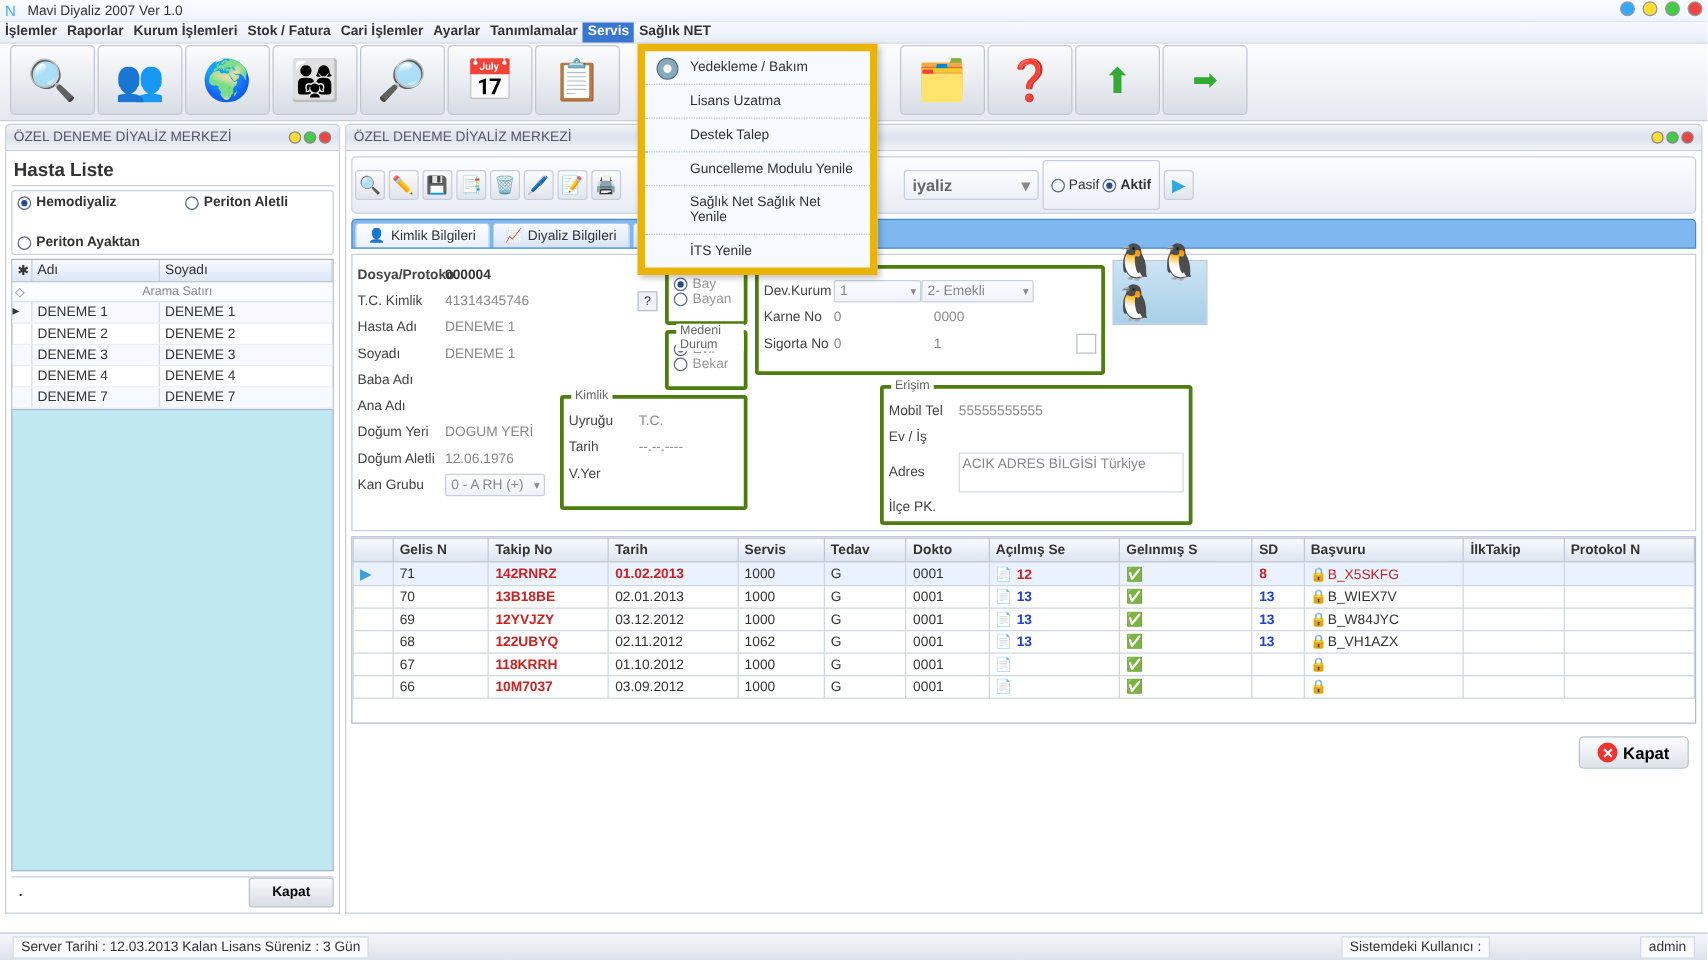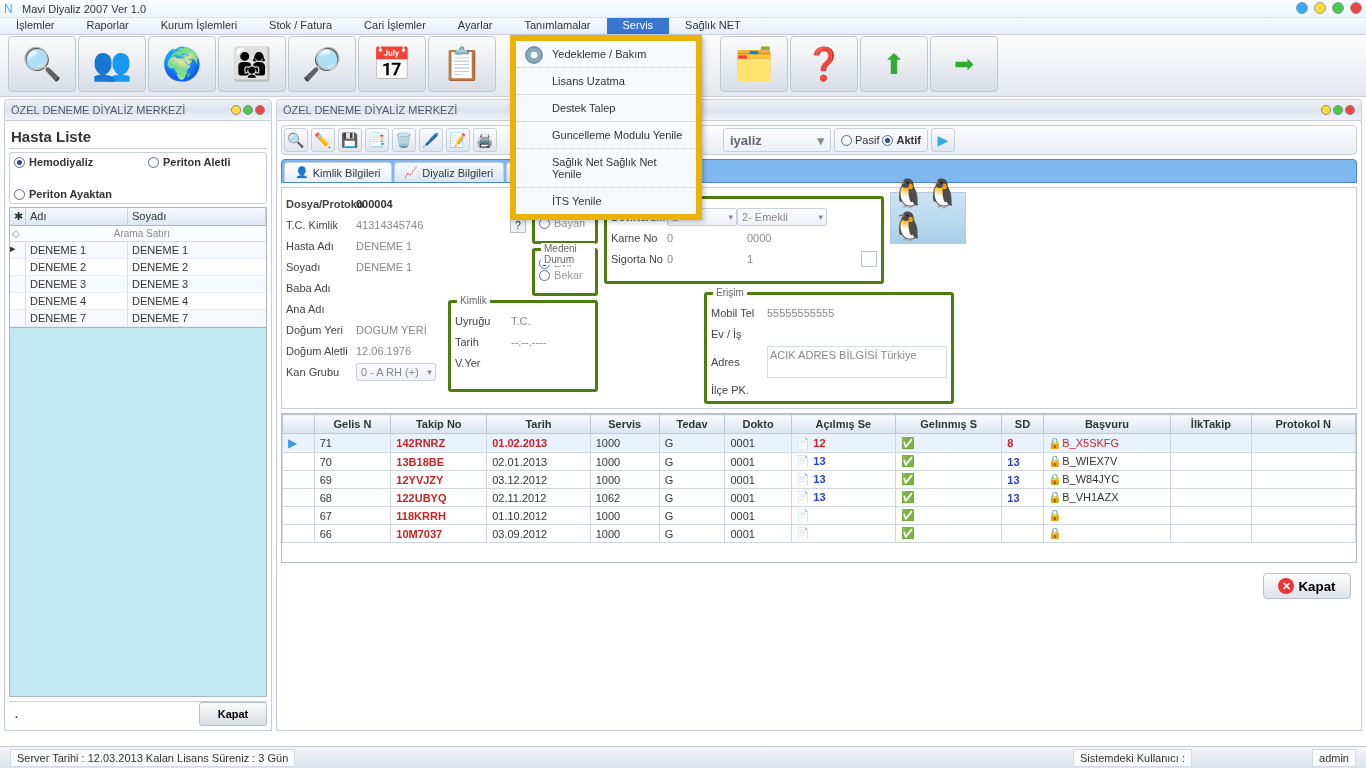--- a/index.html
+++ b/index.html
@@ -3,21 +3,21 @@
 <meta charset="utf-8">
 <style>
 * { box-sizing: border-box; margin: 0; padding: 0; }
 body { font-family: Tahoma, Arial, sans-serif; font-size: 11px; color: #333; background: #fff; width: 1366px; height: 768px; overflow: hidden; position: relative; }
 .titlebar { height: 18px; background: linear-gradient(#fafcff,#eef4ff); display: flex; align-items: center; padding: 0 4px; border-bottom: 1px solid #dde; }
 .titlebar-logo { width: 14px; height: 14px; margin-right: 4px; color: #4af; font-size: 12px; }
 .titlebar-text { flex: 1; font-size: 11px; color: #333; }
 .titlebar-dots span { display: inline-block; width: 12px; height: 12px; border-radius: 50%; margin-left: 3px; border: 1px solid #999; }
 .dot-b { background: #3af; } .dot-y { background: #fd3; } .dot-g { background: #4c4; } .dot-r { background: #e44; }
 .menubar { height: 17px; background: linear-gradient(#f7f9ff,#e8eef8); display: flex; border-bottom: 1px solid #ccd; font-size: 11px; }
-.menubar-item { padding: 1px 16px; cursor: default; }
+.menubar-item { padding: 1px 4px; cursor: default; font-weight: bold; }
 .menubar-item.active { background: #3a76d0; color: #fff; }
 .dropdown { position: absolute; left: 510px; top: 35px; width: 192px; background: #f6f9fd; border: 6px solid #eab308; box-shadow: 2px 2px 5px rgba(0,0,0,.25); z-index: 100; }
 .dropdown-item { padding: 7px 10px 7px 36px; border-bottom: 1px dotted #b8c8dc; position: relative; font-size: 11px; }
 .dropdown-item:last-child { border-bottom: none; }
 .dropdown-icon { position: absolute; left: 8px; top: 4px; width: 20px; height: 20px; }
 .toolbar { height: 62px; background: linear-gradient(#fdfdfd,#e5e9f0); display: flex; padding: 1px 8px; gap: 2px; border-bottom: 1px solid #ccd; }
 .toolbar-btn { width: 68px; height: 56px; background: linear-gradient(#fcfcfc,#d8dde6); border: 1px solid #c0c6d0; border-radius: 4px; display: flex; align-items: center; justify-content: center; font-size: 32px; }
 .content { display: flex; height: 636px; gap: 4px; padding: 2px 4px; }
 .left-panel { width: 268px; display: flex; flex-direction: column; }
 .right-panel { flex: 1; display: flex; flex-direction: column; }
@@ -42,37 +42,37 @@
 .patient-row .ph-soy { padding: 2px 4px; }
 .left-fill { flex: 1; background: #bfe8f0; margin-top: 0; border: 1px solid #aab6c8; border-top: none; }
 .left-bottom { display: flex; border-top: 1px solid #c6cedc; margin-top: 4px; }
 .left-bottom-dot { width: 190px; padding: 6px; font-weight: bold; }
 .btn-std { flex: 1; height: 24px; background: linear-gradient(#fafbfc,#d8dce4); border: 1px solid #b8c0cc; border-radius: 3px; font-weight: bold; font-size: 11px; }
 .right-body { flex: 1; border: 1px solid #c6cedc; border-top: none; background: #fff; padding: 4px; display: flex; flex-direction: column; gap: 4px; }
 .action-row { display: flex; align-items: center; gap: 3px; padding: 2px; background: linear-gradient(#fdfdff,#e8ecf4); border: 1px solid #c6cedc; border-radius: 4px; }
 .action-btn { width: 24px; height: 24px; background: linear-gradient(#fcfcfe,#e0e4ec); border: 1px solid #c6cedc; border-radius: 3px; display: flex; align-items: center; justify-content: center; font-size: 14px; }
 .action-combo { border: 1px solid #c6cedc; height: 24px; padding: 0 20px 0 6px; background: linear-gradient(#fdfdff,#ecf0f8); font-weight: bold; font-size: 13px; color: #666; position: relative; border-radius: 3px; display: flex; align-items: center; }
 .action-combo::after { content: '▾'; position: absolute; right: 6px; color: #888; }
-.pasif-aktif { border: 1px solid #c6cedc; height: 24px; padding: 0 6px; background: linear-gradient(#fdfdff,#ecf0f8); display: flex; align-items: center; gap: 3px; font-size: 11px; border-radius: 3px; }
+.pasif-aktif { border: 1px solid #c6cedc; height: 40px; padding: 0 6px; background: linear-gradient(#fdfdff,#ecf0f8); display: flex; align-items: center; gap: 3px; font-size: 11px; border-radius: 3px; }
 .tabs-row { display: flex; background: #7fb8f0; border: 1px solid #4a88c8; border-radius: 4px 4px 0 0; padding: 2px 2px 0 2px; gap: 2px; }
 .tab { background: linear-gradient(#f8fbff,#d8e4f4); border: 1px solid #c0d0e8; border-bottom: none; border-radius: 4px 4px 0 0; padding: 3px 10px; font-size: 11px; display: flex; align-items: center; gap: 4px; }
 .tab.active { background: linear-gradient(#fff,#e8f0ff); }
 .tab-plus { font-weight: bold; color: #e44; }
 .detail-area { border: 1px solid #c6cedc; padding: 4px; display: flex; gap: 6px; font-size: 11px; }
 .fieldset { border: 3px solid #4d7c0f; border-radius: 3px; padding: 6px 4px 4px; position: relative; margin-top: 4px; }
 .fieldset-legend { position: absolute; top: -8px; left: 6px; background: #fff; padding: 0 3px; font-size: 10px; color: #666; }
 .field-row { display: flex; align-items: center; margin: 3px 0; min-height: 18px; }
 .field-label { width: 70px; color: #444; }
 .field-label-sm { width: 56px; color: #444; }
 .field-value { color: #888; flex: 1; }
 .q-btn { width: 16px; height: 16px; border: 1px solid #b8c0cc; background: #eef2f8; font-size: 10px; display: inline-flex; align-items: center; justify-content: center; }
 .avatar { width: 76px; height: 52px; background: linear-gradient(#cde4f4,#a8d0e8); border: 1px solid #b8c8d8; display: flex; align-items: flex-end; justify-content: center; font-size: 28px; }
 .grid-wrap { border: 1px solid #b0bccc; overflow: auto; }
 .grid { border-collapse: collapse; font-size: 11px; width: 100%; }
-.grid th { background: linear-gradient(#f8fbff,#dce4f0); border: 1px solid #c0c8d4; padding: 3px 5px; text-align: center; font-weight: bold; white-space: nowrap; }
+.grid th { background: linear-gradient(#f8fbff,#dce4f0); border: 1px solid #c0c8d4; padding: 3px 5px; text-align: left; font-weight: bold; white-space: nowrap; }
 .grid td { border: 1px solid #d0d6e0; padding: 2px 5px; white-space: nowrap; }
 .grid tr.sel td { background: #eaf2ff; }
 .red-b { color: #c22; font-weight: bold; }
 .blue-b { color: #24c; font-weight: bold; }
 .row-arrow { color: #3a9de0; font-size: 12px; }
 .close-row { display: flex; justify-content: flex-end; padding: 6px; }
 .btn-kapat { width: 88px; height: 26px; background: linear-gradient(#fdfdfd,#dde2ea); border: 1px solid #b8c0cc; border-radius: 4px; font-weight: bold; display: flex; align-items: center; justify-content: center; gap: 4px; }
 .close-x { width: 16px; height: 16px; background: #e33; border-radius: 50%; color: #fff; font-size: 11px; display: flex; align-items: center; justify-content: center; }
 .statusbar { position: absolute; bottom: 0; left: 0; right: 0; height: 22px; background: linear-gradient(#f4f6fa,#dde3ec); border-top: 1px solid #c0c8d4; display: flex; align-items: center; padding: 0 10px; font-size: 11px; }
 .statusbar-left { flex: 1; display: flex; gap: 2px; }

